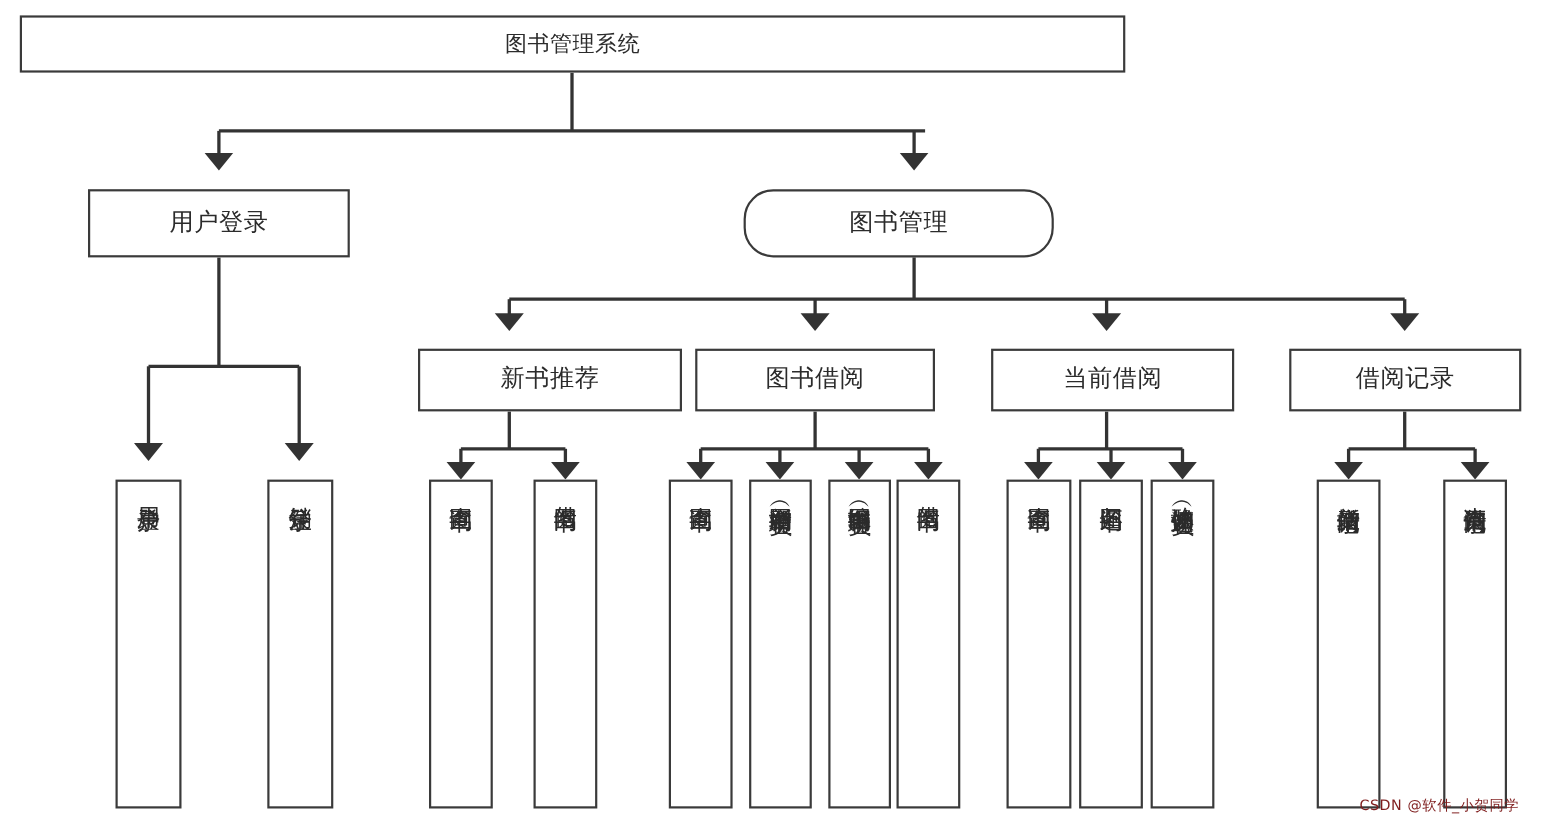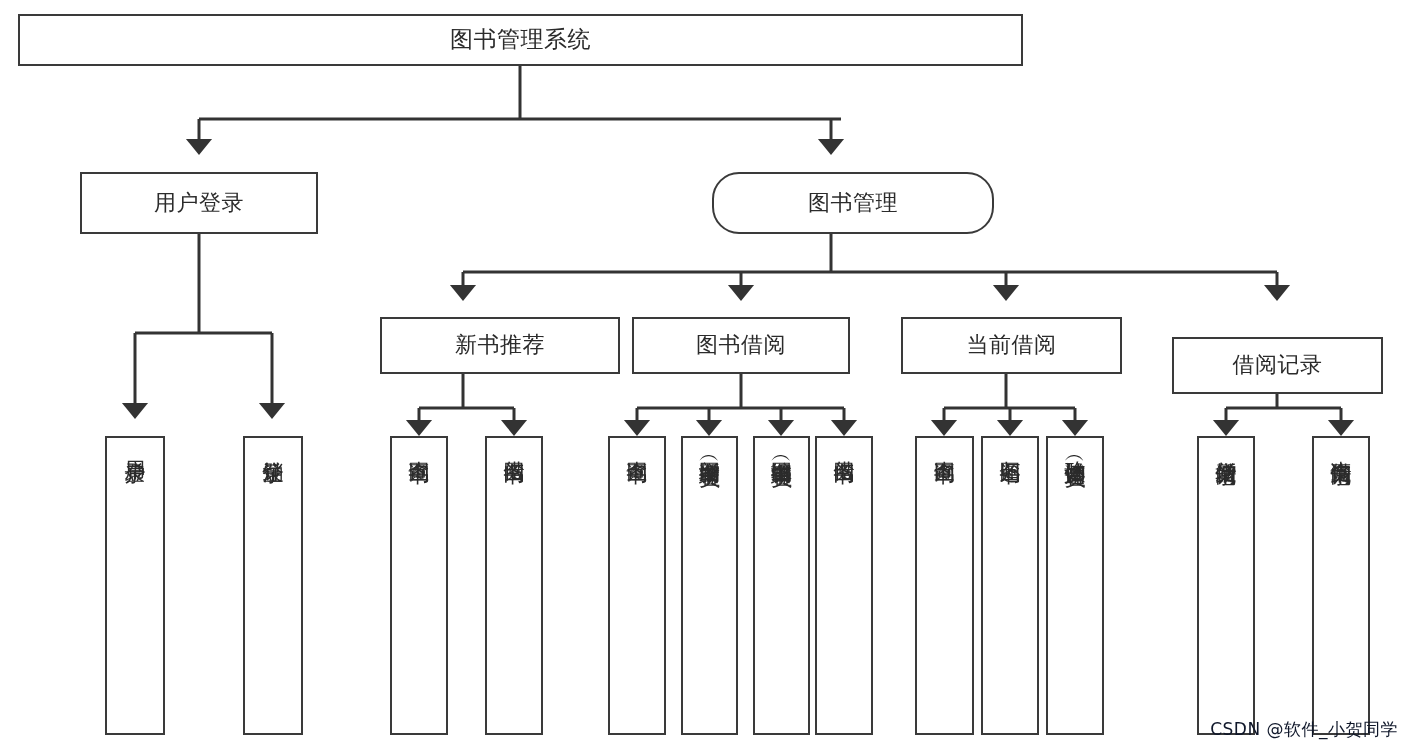--- a/index.html
+++ b/index.html
@@ -47,29 +47,29 @@
   .node-box.h-node .node-label {
     writing-mode: horizontal-tb;
     font-size: 22px;
   }
   #node-root {
     left: 18px;
     top: 14px;
     width: 1005px;
     height: 52px;
   }
-  #node-root .node-label { font-size: 23px; text-align: center; }
+  #node-root .node-label { font-size: 20px; text-align: center; }
   #node-login {
     left: 80px;
     top: 172px;
     width: 238px;
     height: 62px;
   }
   #node-bookmgmt {
-    left: 712px;
+    left: 676px;
     top: 172px;
     width: 282px;
     height: 62px;
     border-radius: 27px;
   }
   .node-box.level2 {
     top: 317px;
     height: 57px;
   }
   
@@ -84,24 +84,24 @@
     writing-mode: vertical-rl;
     text-orientation: upright;
     font-size: 21px;
     line-height: 1.05;
     letter-spacing: 1px;
     white-space: nowrap;
     max-height: 287px;
   }
   #watermark {
     position: absolute;
-    right: 7px;
+    right: 24px;
     bottom: 6px;
-    font-size: 17px;
-    color: #0f172a;
+    font-size: 13px;
+    color: #7f1d1d;
     letter-spacing: 0.5px;
     white-space: nowrap;
     pointer-events: none;
   }
 </style>
 </head>
 <body>
 
 <div id="diagram-root">
 
@@ -168,21 +168,21 @@
 
   <div class="node-box h-node level2" style="left:380px; width:240px;">
     <span class="node-label">新书推荐</span>
   </div>
   <div class="node-box h-node level2" style="left:632px; width:218px;align-items:center;">
     <span class="node-label">图书借阅</span>
   </div>
   <div class="node-box h-node level2" style="left:901px; width:221px;">
     <span class="node-label">当前借阅</span>
   </div>
-  <div class="node-box h-node level2" style="left:1172px; width:211px;margin-top:20px;">
+  <div class="node-box h-node level2" style="left:1172px; width:211px;">
     <span class="node-label">借阅记录</span>
   </div>
 
   <div class="node-box v-node" style="left:105px; width:60px;">
     <span class="node-label">用户登录</span>
   </div>
   <div class="node-box v-node" style="left:243px; width:60px;">
     <span class="node-label">注销登录</span>
   </div>
 

